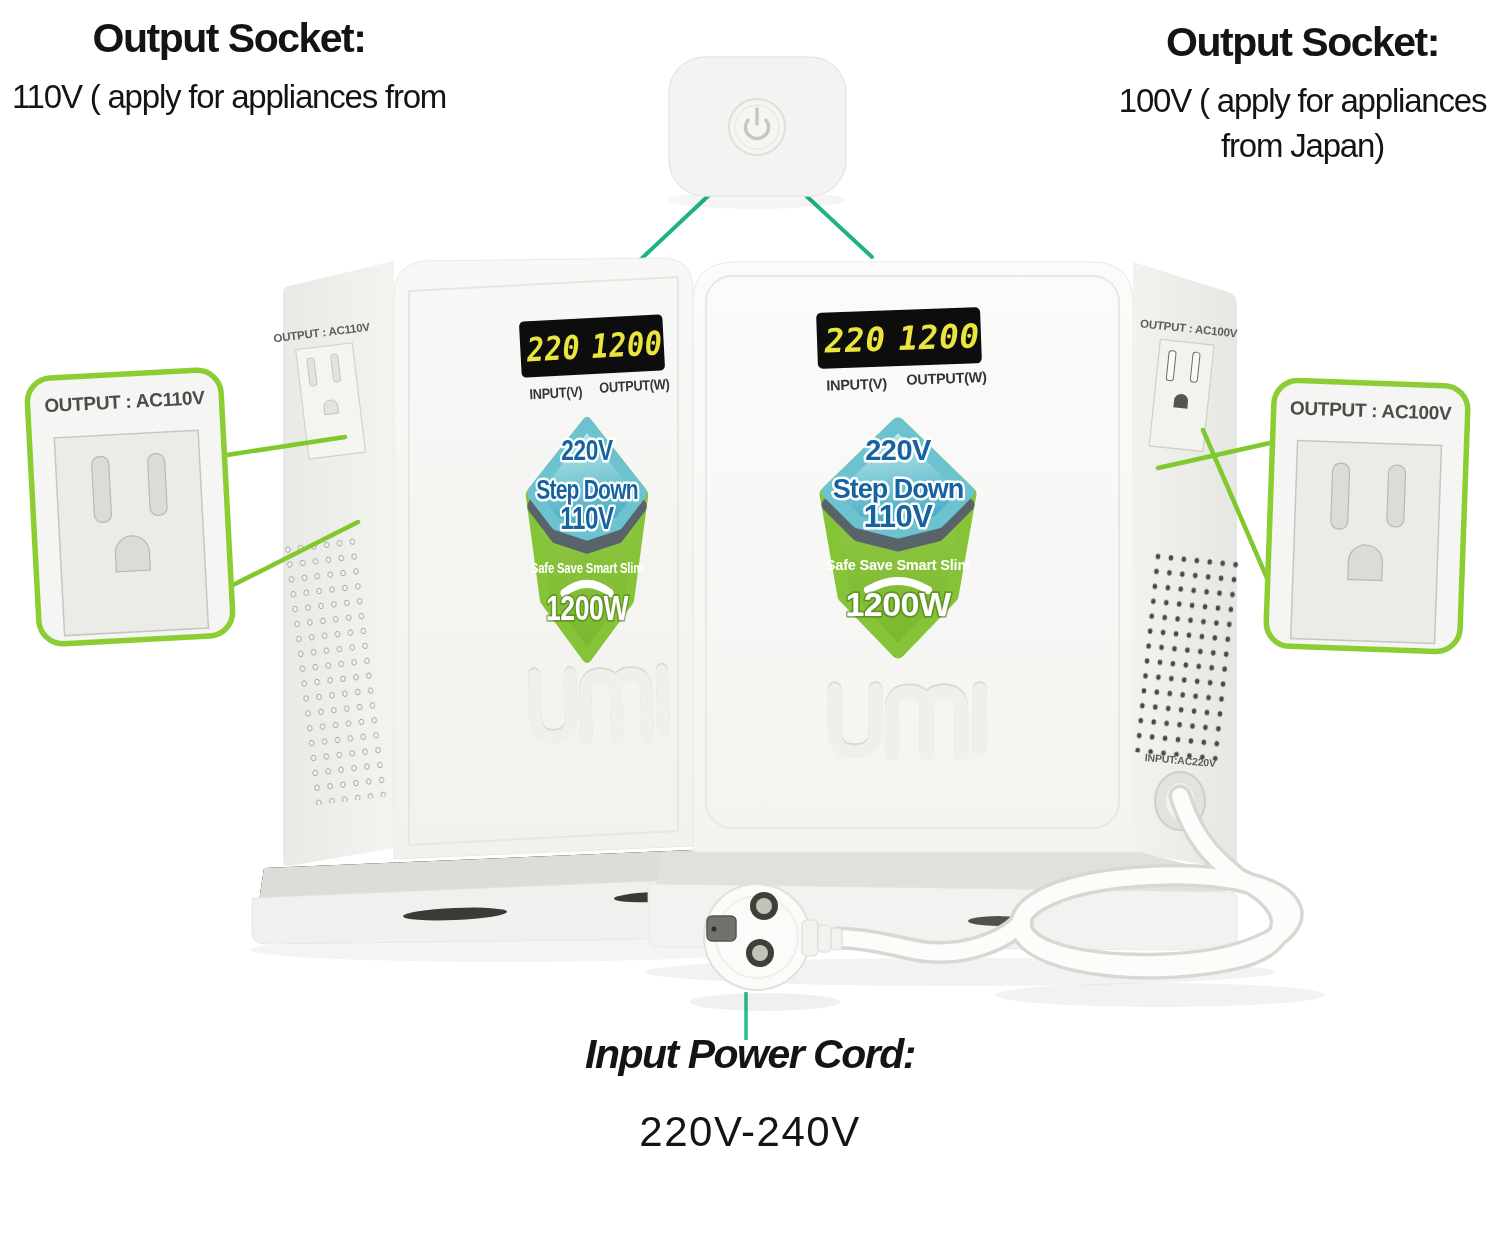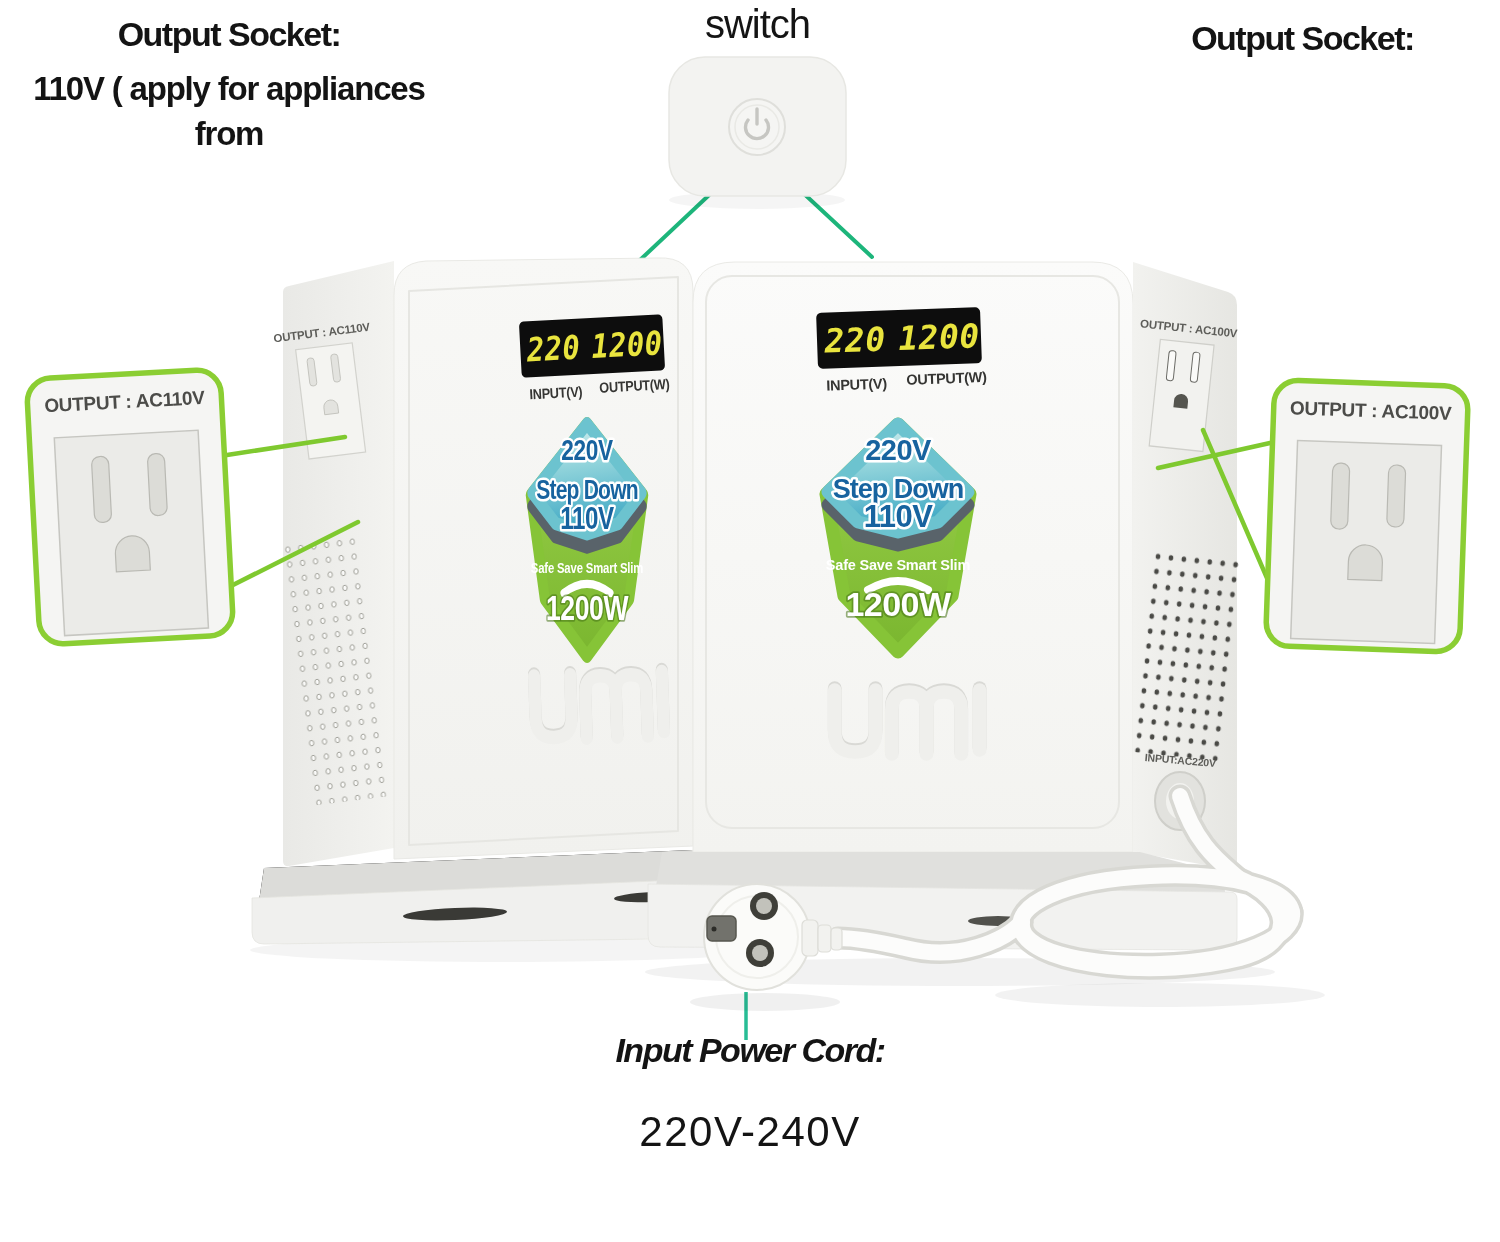--- a/index.html
+++ b/index.html
@@ -1,21 +1,21 @@
 <!DOCTYPE html>
 <html><head>
 <meta charset="utf-8">
 <style>
   html,body{margin:0;padding:0;background:#ffffff;}
   #stage{position:relative;width:1500px;height:1242px;background:#ffffff;overflow:hidden;
          font-family:"Liberation Sans",sans-serif;color:#141414;}
   #scene{position:absolute;left:0;top:0;width:1500px;height:1242px;}
   .ann{position:absolute;text-align:center;color:#141414;}
-  .ann-title{font-weight:700;font-size:34px;letter-spacing:-1.5px;line-height:1.1;}
-  .ann-body{font-weight:700;font-size:33px;letter-spacing:-1.2px;line-height:1.35;}
+  .ann-title{font-weight:700;font-size:41px;letter-spacing:-1.5px;line-height:1.1;}
+  .ann-body{font-weight:400;font-size:33px;letter-spacing:-1.2px;line-height:1.35;}
   .ann-plain{font-weight:400;font-size:40px;letter-spacing:-1px;}
   .volt{font-weight:400;font-size:42px;letter-spacing:1.5px;text-align:center;}
 
   
   text{font-family:"Liberation Sans",sans-serif;}
   .clabel{font-weight:700;font-size:19px;fill:#4c4c49;letter-spacing:-0.3px;text-anchor:middle;}
   .sidelabel{font-weight:700;font-size:11.5px;fill:#5d5d59;text-anchor:middle;letter-spacing:-0.2px;}
   .inlabel{font-weight:700;font-size:10.5px;fill:#5d5d59;text-anchor:middle;letter-spacing:-0.2px;}
   .seg{font-family:"DejaVu Sans Mono",monospace;font-style:italic;font-weight:700;
        font-size:33px;fill:#e9e43e;text-anchor:middle;letter-spacing:0.5px;}
@@ -242,22 +242,25 @@
   </g>
 </svg>
 
 <div class="ann" style="left:0px;top:16px;width:458px;">
   <div class="ann-title">Output Socket:</div>
   <div class="ann-body" style="margin-top:14px;">
     <div>110V ( apply for appliances from</div>
   </div>
 </div>
 
-<div class="ann ann-plain" style="left:605px;top:2px;width:305px;">switch</div>
 
 <div class="ann" style="left:1105px;top:20px;width:395px;">
   <div class="ann-title">Output Socket:</div>
+  <div class="ann-body" style="margin-top:14px;">
+    <div>100V ( apply for appliances</div>
+    <div>from Japan)</div>
+  </div>
 </div>
 
 <div class="ann ann-title" style="left:545px;top:1032px;width:410px;font-style:italic;">Input Power Cord:</div>
 <div class="ann volt" style="left:545px;top:1108px;width:410px;">220V-240V</div>
 
 </div>
 
 </body></html>

